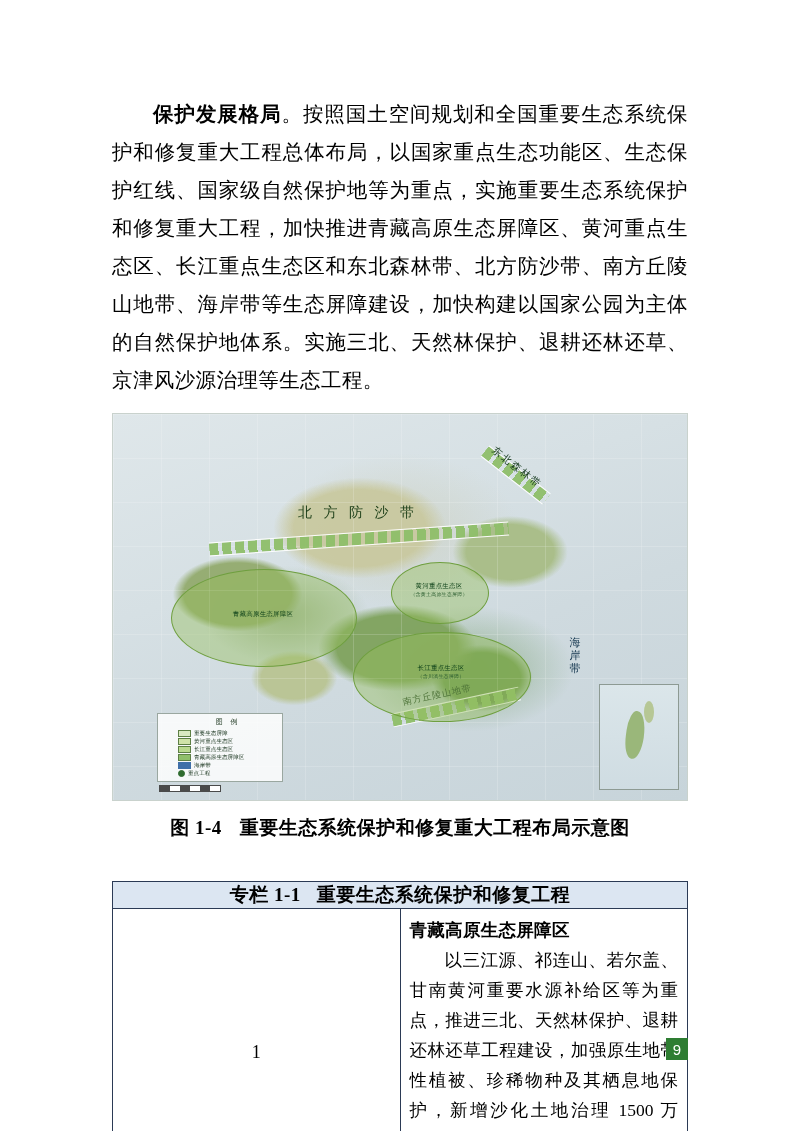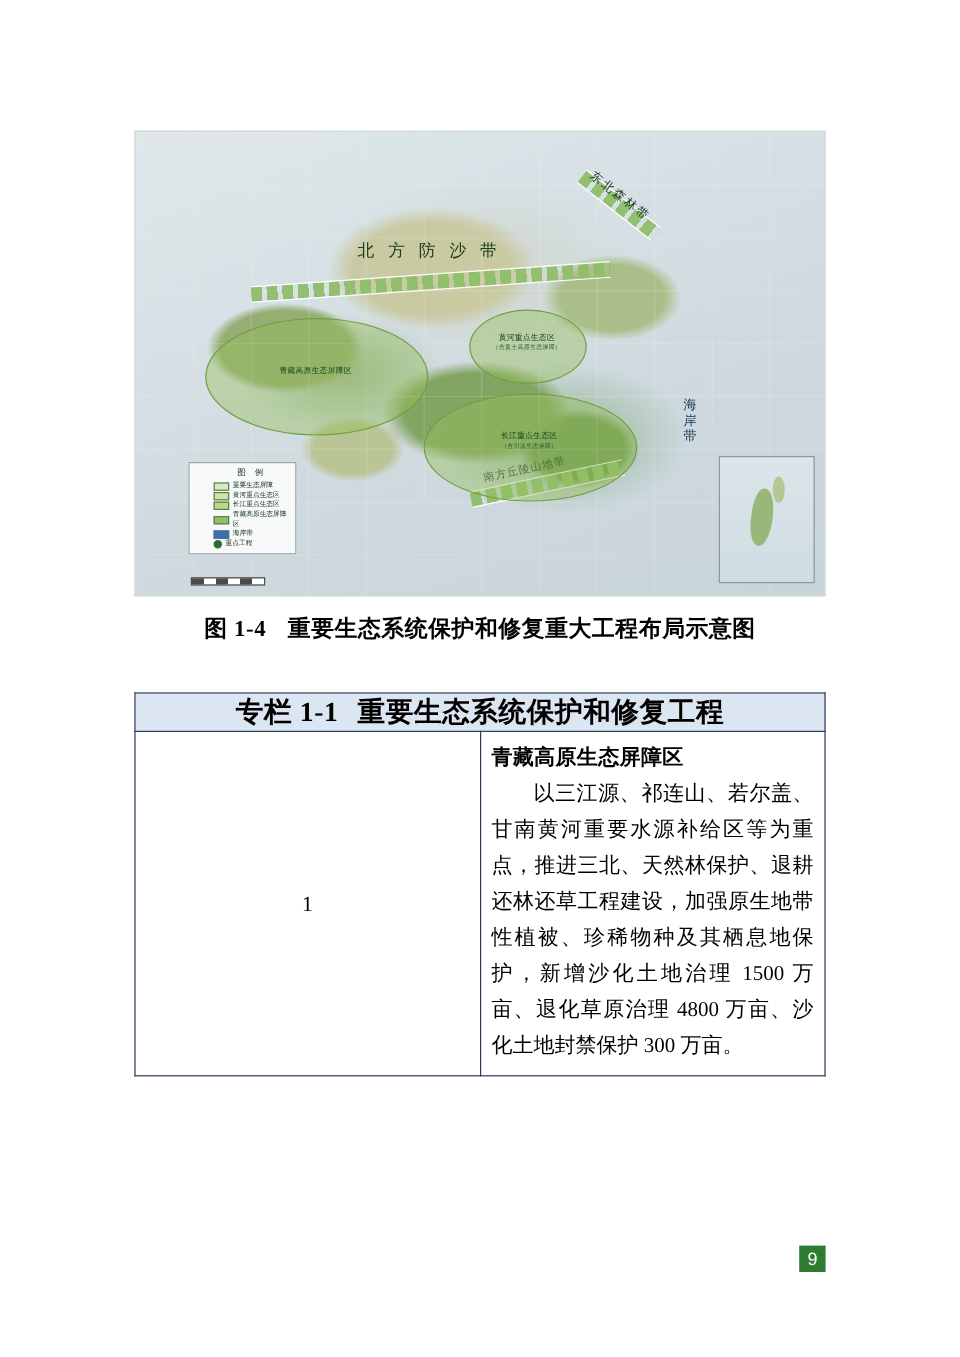--- a/index.html
+++ b/index.html
@@ -128,22 +128,22 @@
   .coast-label {
     position: absolute;
     font-size: 11px;
     color: #13354e;
     line-height: 13px;
     text-align: center;
     font-family: "Liberation Serif", serif;
   }
   .legend {
     position: absolute;
-    left: 44px; bottom: 34px;
-    width: 90px;
+    left: 44px; bottom: 18px;
+    width: 126px;
     background: rgba(255,255,255,.82);
     border: 1px solid #9aa7a0;
     padding: 3px 4px 4px 20px;
     box-sizing: border-box;
   }
   .legend-title {
     font-size: 7px;
     text-align: center;
     letter-spacing: 3px;
     margin-bottom: 2px;
@@ -219,21 +219,21 @@
     border-collapse: collapse;
     table-layout: fixed;
   }
   .box td, .box th {
     border: 1px solid #2b3a55;
     padding: 0;
   }
   .box-head {
     background: #dce6f2;
     text-align: center;
-    font-size: 23px;
+    font-size: 19px;
     font-weight: bold;
     padding: 7px 0 8px 0;
     letter-spacing: .5px;
   }
   .box-head .num { margin-right: 16px; }
   .box .idx {
     width: 34px;
     text-align: center;
     vertical-align: middle;
     font-size: 18px;
@@ -269,20 +269,21 @@
     display: flex;
     align-items: center;
     justify-content: center;
   }
 </style>
 </head>
 <body>
 
 <div class="page">
 
+  <p class="para"><span class="lead">保护发展格局</span><span>。按照国土空间规划和全国重要生态系统保护和修复重大工程总体布局，以国家重点生态功能区、生态保护红线、国家级自然保护地等为重点，实施重要生态系统保护和修复重大工程，加快推进青藏高原生态屏障区、黄河重点生态区、长江重点生态区和东北森林带、北方防沙带、南方丘陵山地带、海岸带等生态屏障建设，加快构建以国家公园为主体的自然保护地体系。实施三北、天然林保护、退耕还林还草、京津风沙源治理等生态工程。</span></p>
 
   <div class="figure-wrap">
     <div class="map">
       <div class="map-bg"></div>
       <div class="land"></div>
       <div class="graticule"></div>
 
       <div class="belt" style="left:372px; top:30px; width:78px; transform:rotate(38deg); transform-origin:left center;"></div>
       <div class="belt-label" style="left:380px; top:28px; font-size:10px; letter-spacing:2px; transform:rotate(38deg); transform-origin:left center; color:#14381b;">东北森林带</div>
 

